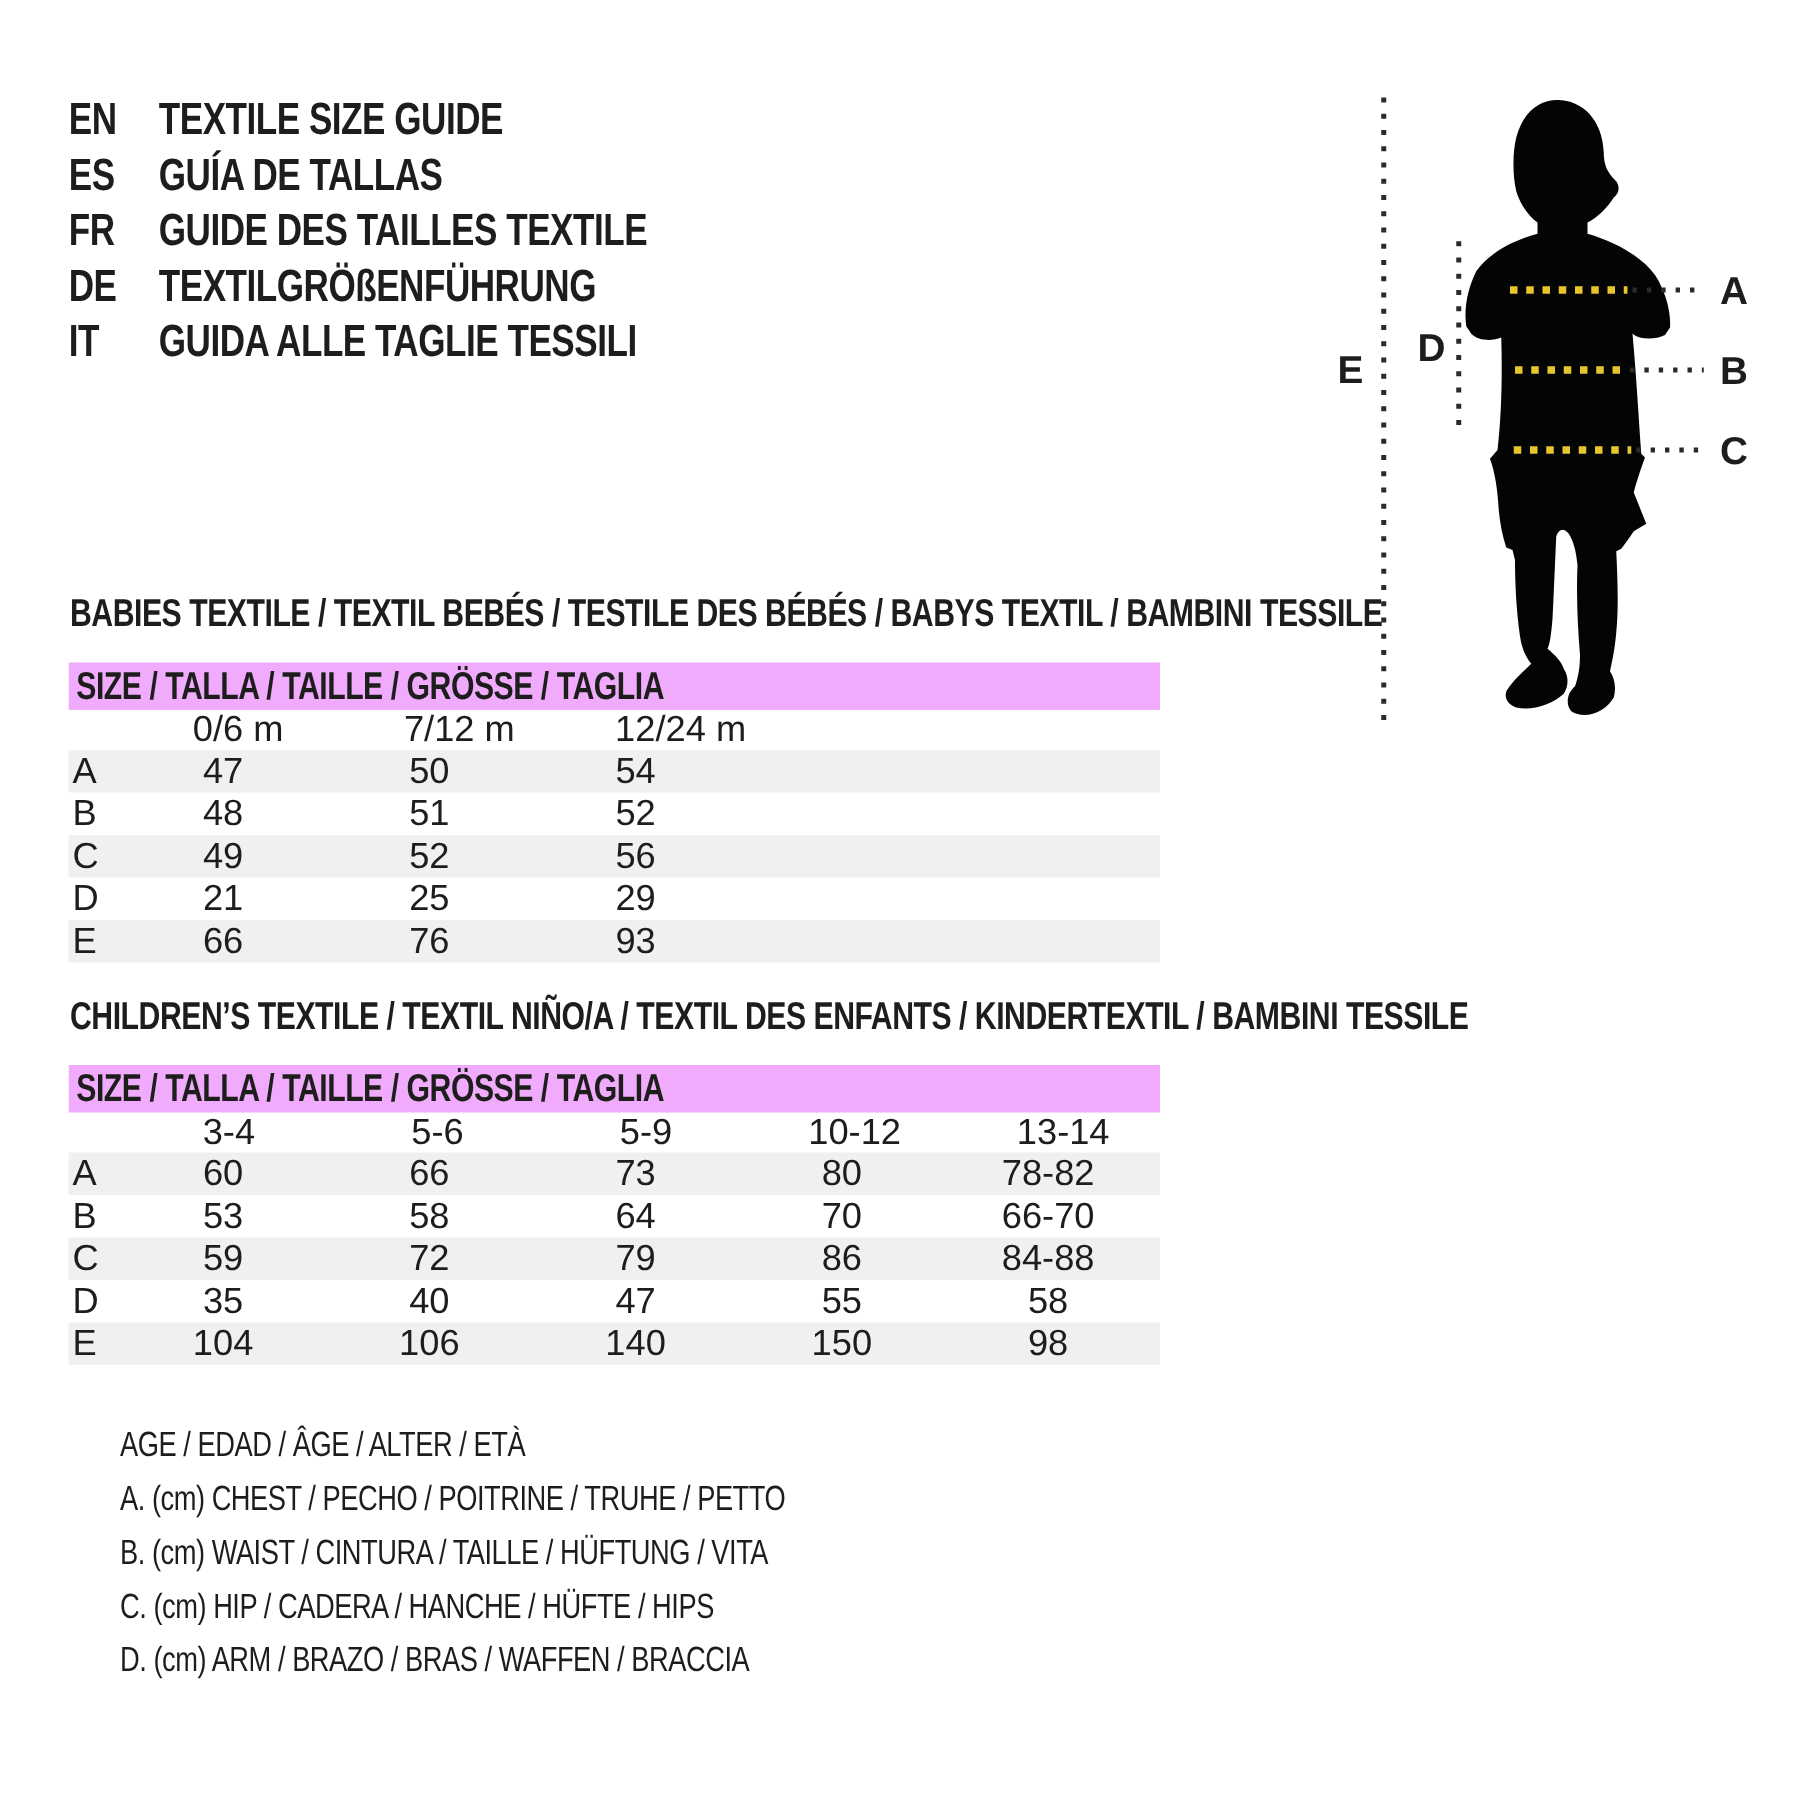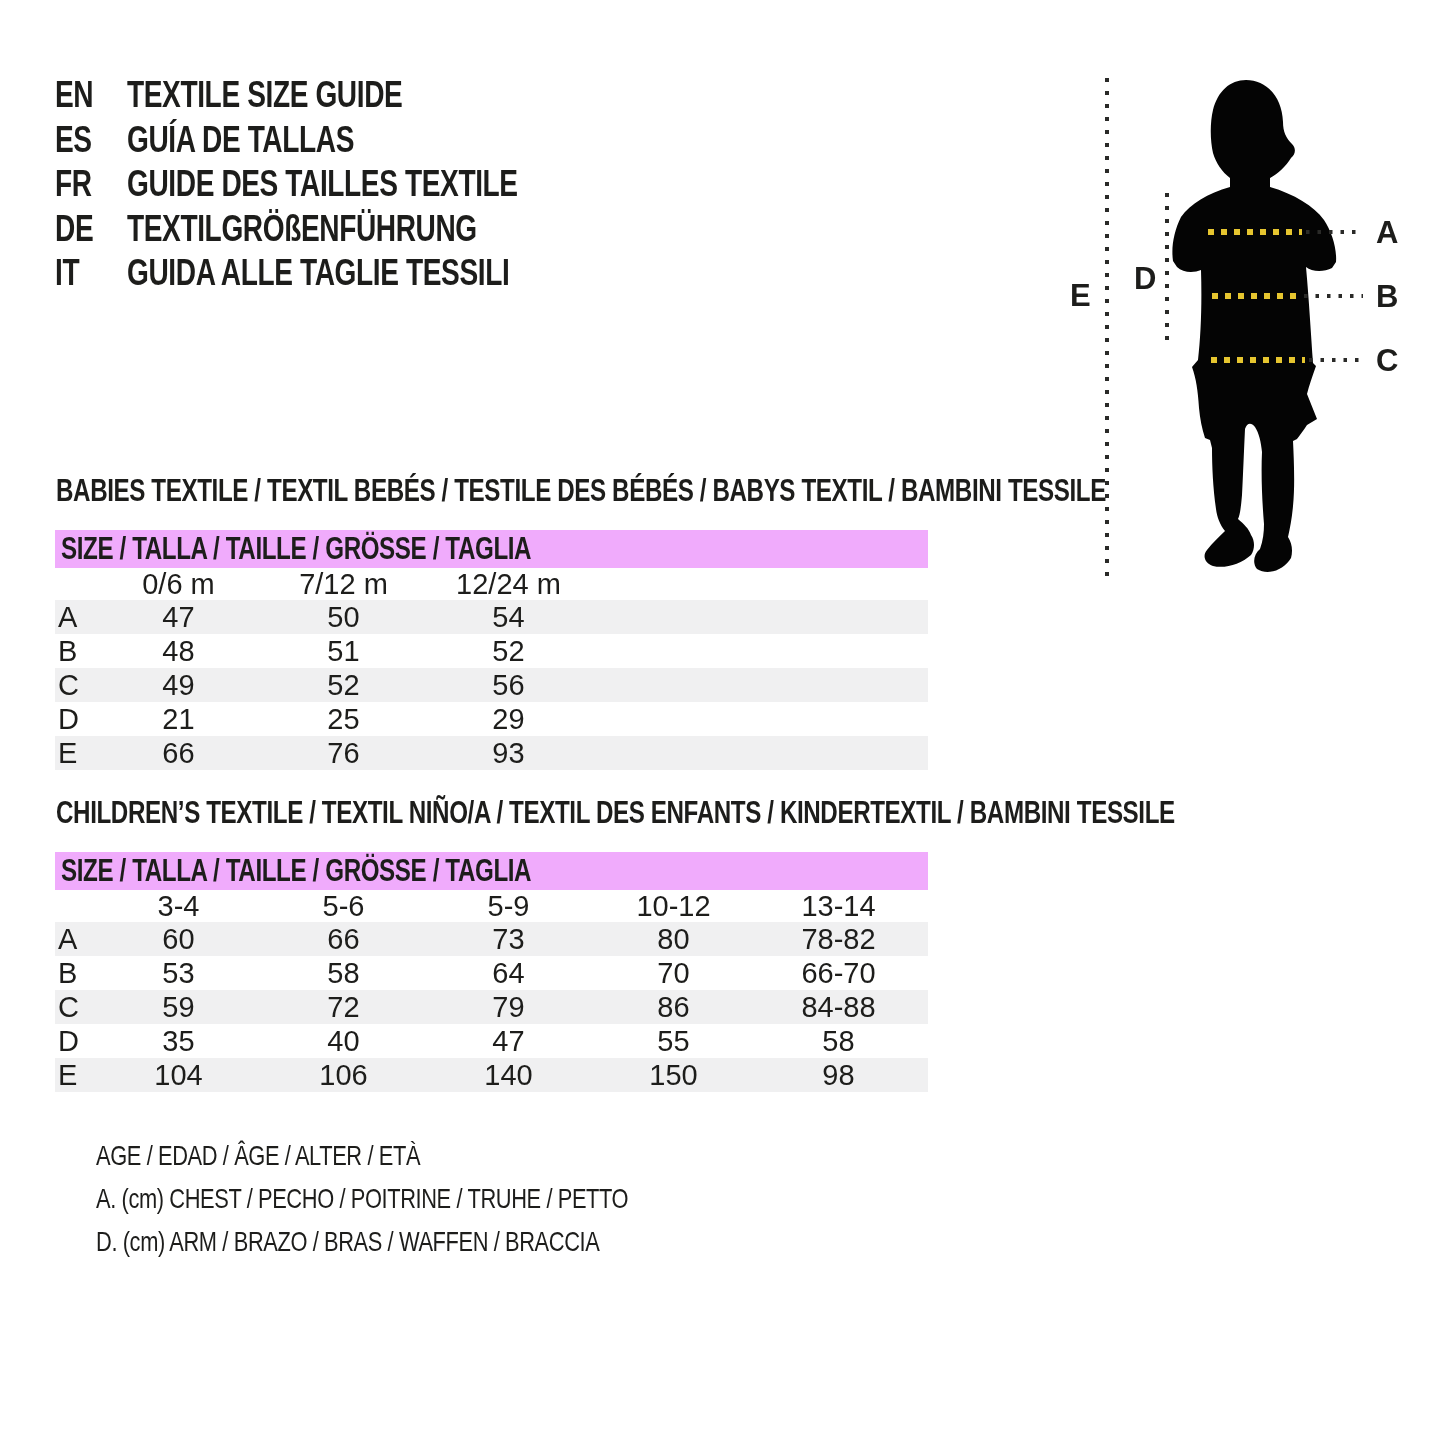--- a/index.html
+++ b/index.html
@@ -14,21 +14,21 @@
   .lang-row{position:relative;height:44.5px;font-size:36px;font-weight:700;line-height:44.5px;}
   .lang-code{position:absolute;left:0;top:0;}
   .lang-title{position:absolute;left:72px;top:0;}
   
   .sec-title{position:absolute;left:56px;font-size:31px;font-weight:700;line-height:34px;text-decoration:underline;}
   
   .size-bar{position:absolute;left:55px;width:873px;height:38px;background:#f0abfc;
             font-size:31px;font-weight:700;line-height:38px;}
   .size-bar .cond{margin-left:6px;}
   .thead,.trow{position:absolute;left:55px;width:873px;display:flex;font-size:29px;}
-  .thead{height:32px;line-height:32px;}
+  .thead{height:32px;line-height:32px;gap:12px;}
   .trow{height:34px;line-height:34px;}
   .shade{background:#f0f0f1;}
   .rlabel{width:41px;padding-left:3px;box-sizing:border-box;text-align:left;}
   .cell{width:165px;text-align:center;}
   
   .legend{position:absolute;left:55px;top:1134px;margin-left:41px;}
   .legend-line{height:43px;line-height:43px;font-size:28px;}
   
   .figure{position:absolute;left:1060px;top:60px;width:385px;height:540px;}
   .fig-label{font-family:"Liberation Sans",sans-serif;font-size:31px;font-weight:700;fill:#1d1d1b;}
@@ -235,15 +235,21 @@
 </div>
 
 <div class="legend">
   <div class="legend-line">
     <span class="cond">AGE / EDAD / ÂGE / ALTER / ETÀ</span>
   </div>
   <div class="legend-line">
     <span class="cond">A. (cm) CHEST / PECHO / POITRINE / TRUHE / PETTO</span>
   </div>
   <div class="legend-line">
+    <span class="cond">B. (cm) WAIST / CINTURA / TAILLE / HÜFTUNG / VITA</span>
+  </div>
+  <div class="legend-line">
+    <span class="cond">C. (cm) HIP / CADERA / HANCHE / HÜFTE / HIPS</span>
+  </div>
+  <div class="legend-line">
     <span class="cond">D. (cm) ARM / BRAZO / BRAS / WAFFEN / BRACCIA</span>
   </div>
 </div>
 
 </body></html>

